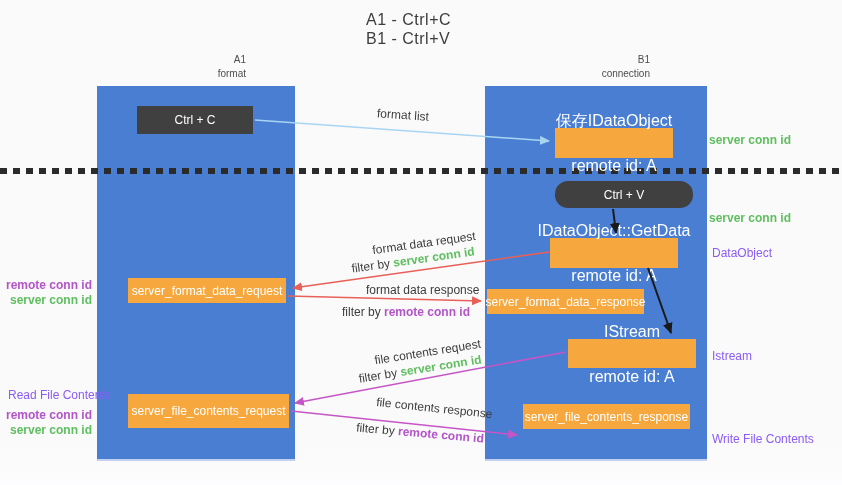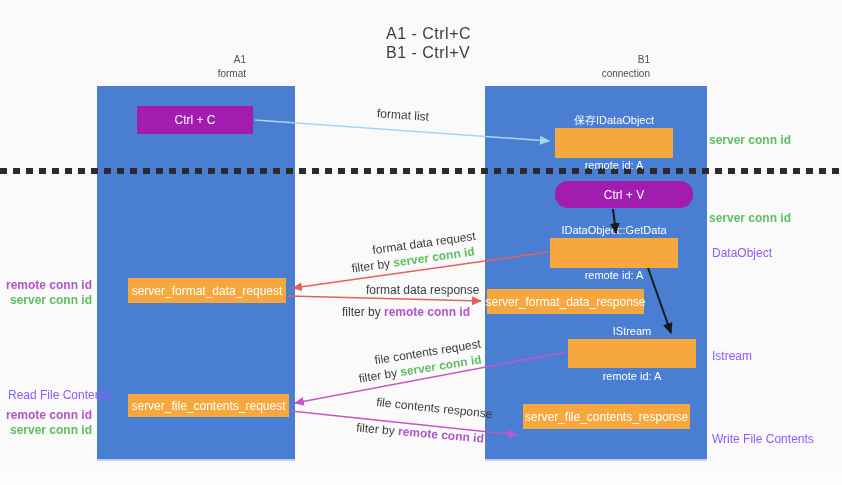--- a/index.html
+++ b/index.html
@@ -5,22 +5,22 @@
   html,body{margin:0;padding:0;}
   body{
     width:842px;height:485px;
     font-family:"Liberation Sans", sans-serif;
     background:linear-gradient(180deg,#fafafa 0%,#fafafa 93%,#fdfdff 100%);
     overflow:hidden;
   }
   .canvas{position:relative;width:842px;height:485px;}
 
   .title{
-    position:absolute;left:366px;top:24px;
-    font-size:16px;line-height:19px;color:#3d3d3d;letter-spacing:.5px;margin-left:20px;
+    position:absolute;left:366px;top:10px;
+    font-size:16px;line-height:19px;color:#3d3d3d;letter-spacing:.5px;
   }
 
   .col-header{
     position:absolute;top:53px;text-align:right;
     font-size:10px;line-height:14px;color:#4e4e4e;
   }
   .lifeline{
     position:absolute;top:86px;height:375px;
     background:#4a7ed2;border-bottom:2px solid #c3d1ee;box-sizing:border-box;
   }
@@ -30,23 +30,23 @@
     background:repeating-linear-gradient(90deg,#2b2b2b 0 7px,transparent 7px 13px);
     z-index:3;
   }
 
   .box{
     position:absolute;z-index:4;display:flex;flex-direction:column;
     align-items:center;justify-content:center;
     color:#ffffff;font-size:12px;line-height:14px;text-align:center;
     box-sizing:border-box;
   }
-  .green-box{background:#a21caf;}
+  .green-box{background:#404040;}
   .orange-box{background:#f6a83f;}
-  .two-line{font-size:11px;line-height:13px;gap:32px;}
+  .two-line{font-size:16px;line-height:13px;gap:32px;}
 
   svg.arrows{position:absolute;left:0;top:0;z-index:5;pointer-events:none;}
 
   .lbl{
     position:absolute;z-index:6;white-space:nowrap;
     font-size:12px;color:#3d3d3d;
   }
   .green-id{color:#5fbe5f;font-weight:bold;}
   .purple-id{color:#b255c8;font-weight:bold;}
   .side-note{color:#8b5cf6;}
@@ -100,21 +100,21 @@
 
   <div class="box orange-box" style="left:487px;top:289px;width:157px;height:25px;text-align:right;">
     <span>server_format_data_response</span>
   </div>
 
   <div class="box orange-box two-line" style="left:568px;top:339px;width:128px;height:29px;">
     <span>IStream</span>
     <span>remote id: A</span>
   </div>
 
-  <div class="box orange-box" style="left:128px;top:394px;width:161px;height:23px;">
+  <div class="box orange-box" style="left:128px;top:394px;width:161px;height:34px;">
     <span>server_file_contents_request</span>
   </div>
 
   <div class="box orange-box" style="left:523px;top:404px;width:167px;height:25px;">
     <span>server_file_contents_response</span>
   </div>
 
   <svg class="arrows" width="842" height="485">
     <defs>
       <marker id="mblue" viewBox="0 0 10 9" markerWidth="10" markerHeight="9" refX="9" refY="4.5" orient="auto" markerUnits="userSpaceOnUse">

